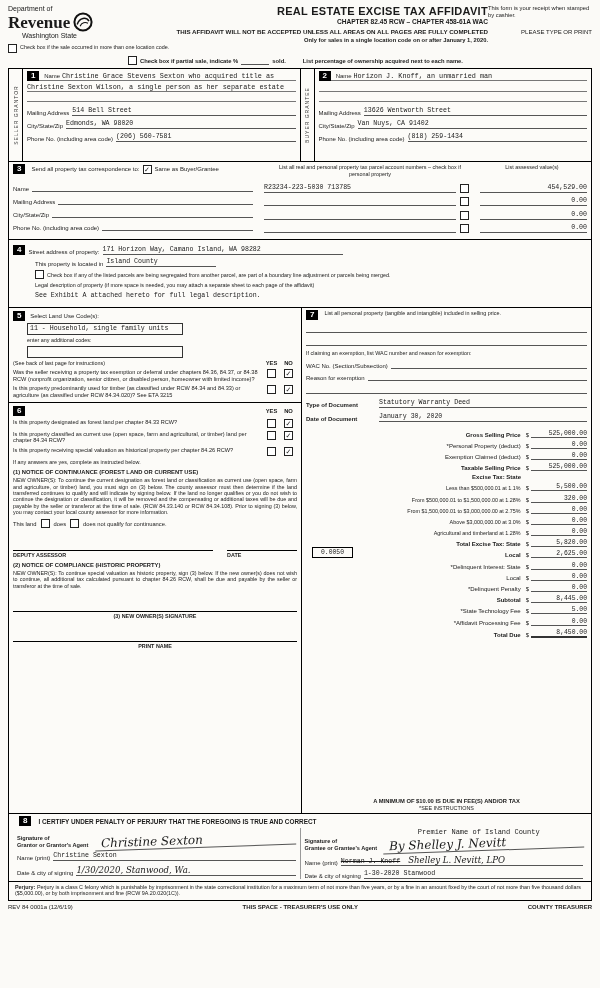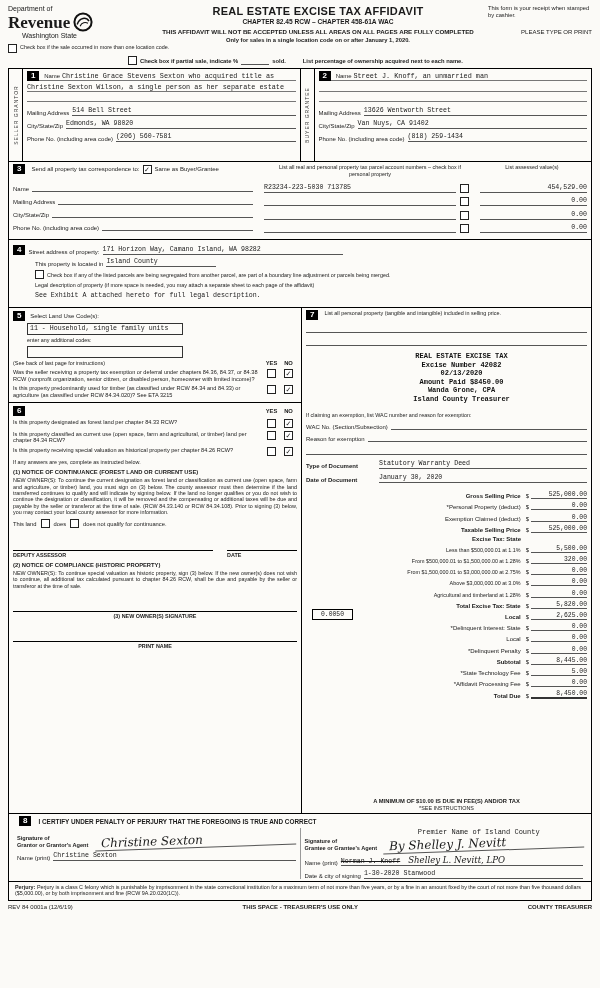--- a/index.html
+++ b/index.html
@@ -14,21 +14,21 @@
   .uv{border-bottom:1px solid #555;font-family:"Liberation Mono","DejaVu Sans Mono",monospace;font-size:6.6px;flex:1;margin-left:3px;min-height:8px}
   .blank{display:inline-block;width:28px;border-bottom:1px solid #555;height:7px}
   
   .hdr{display:flex;align-items:flex-start}
   .logo{width:140px}
   .dept{font-size:7px}
   .revline{display:flex;align-items:center;gap:3px}
   .rev{font-family:"Liberation Serif","DejaVu Serif",serif;font-weight:bold;font-size:17px;line-height:17px}
   .mark{width:20px;height:20px}
   .state{font-size:7px;margin-left:14px}
-  .titleblk{flex:1;text-align:center}
+  .titleblk{flex:1;text-align:right}
   .title{font-size:11px;font-weight:bold;letter-spacing:.3px}
   .chapter{font-size:6.6px;font-weight:bold;margin-top:1px}
   .warn{font-size:6.2px;font-weight:bold;margin-top:3px}
   .onlynote{font-size:5.8px;font-weight:bold;margin-top:2px}
   .receiptblk{width:104px;text-align:left;font-size:5.8px;line-height:7px}
   .ptp{margin-top:10px;font-size:6px;text-align:right}
   .subrow{display:flex;margin-top:1px}
   .loccb{width:170px;display:flex;gap:3px;align-items:flex-start}
   .partialrow{display:flex;align-items:center;gap:3px;margin:3px 0 3px 120px}
   .bsmall{font-size:5.8px}
@@ -193,21 +193,21 @@
         </div>
       </div>
       <div class="half">
         <div class="vert">
             <span class="vtext">BUYER  GRANTEE</span>
           </div>
         <div class="hbody">
           <div class="namefld">
             <span class="badge">2</span>
             <span class="lbl">Name</span>
-            <span class="mono">Street J. Knoff, an unmarried man</span>
+            <span class="mono">Horizon J. Knoff, an unmarried man</span>
           </div>
           <div class="fld">
               <span class="lbl">Mailing Address</span>
               <span class="uv">13626 Wentworth Street</span>
             </div>
           <div class="fld">
               <span class="lbl">City/State/Zip</span>
               <span class="uv">Van Nuys, CA  91402</span>
             </div>
           <div class="fld">
@@ -401,28 +401,20 @@
         </div>
       </div>
 
       <div class="colR">
         <div class="s7head">
           <span class="badge">7</span>
           <span class="small">List all personal property (tangible and intangible) included in selling price.</span>
         </div>
         <div class="bline"></div>
         <div class="bline"></div>
-        <div class="stamp">
-          <div>REAL ESTATE EXCISE TAX</div>
-          <div>Excise Number 42082</div>
-          <div>02/13/2020</div>
-          <div>Amount Paid $8450.00</div>
-          <div>Wanda Grone, CPA</div>
-          <div>Island County Treasurer</div>
-        </div>
         <div class="exempt">
           <div class="small">If claiming an exemption, list WAC number and reason for exemption:</div>
           <div class="exline">
               <span class="lbl">WAC No. (Section/Subsection)</span>
               <span class="uv"></span>
             </div>
           <div class="exline">
               <span class="lbl">Reason for exemption</span>
               <span class="uv"></span>
             </div>
@@ -542,20 +534,24 @@
       <div class="s8grid">
         <div class="s8col">
           <div class="sigrow">
             <span class="siglblk"><span>Signature of</span><br><span>Grantor or Grantor's Agent</span></span>
             <span class="script">Christine Sexton</span>
           </div>
           <div class="fld">
               <span class="lbl">Name (print)</span>
               <span class="uv">Christine Sexton</span>
             </div>
+          <div class="fld">
+              <span class="lbl">Date &amp; city of signing</span>
+              <span class="uv hand">1/30/2020, Stanwood, Wa.</span>
+            </div>
         </div>
         <div class="s8col rgt">
           <div class="company">Premier Name of Island County</div>
           <div class="sigrow" style="min-height:14px">
             <span class="siglblk"><span>Signature of</span><br><span>Grantee or Grantee's Agent</span></span>
             <span class="script"><span>By</span> <span>Shelley J. Nevitt</span></span>
           </div>
           <div class="fld">
               <span class="lbl">Name (print)</span>
               <span class="uv"><span class="struck">Norman J. Knoff</span>&nbsp;&nbsp;<span class="hand">Shelley L. Nevitt, LPO</span></span>

